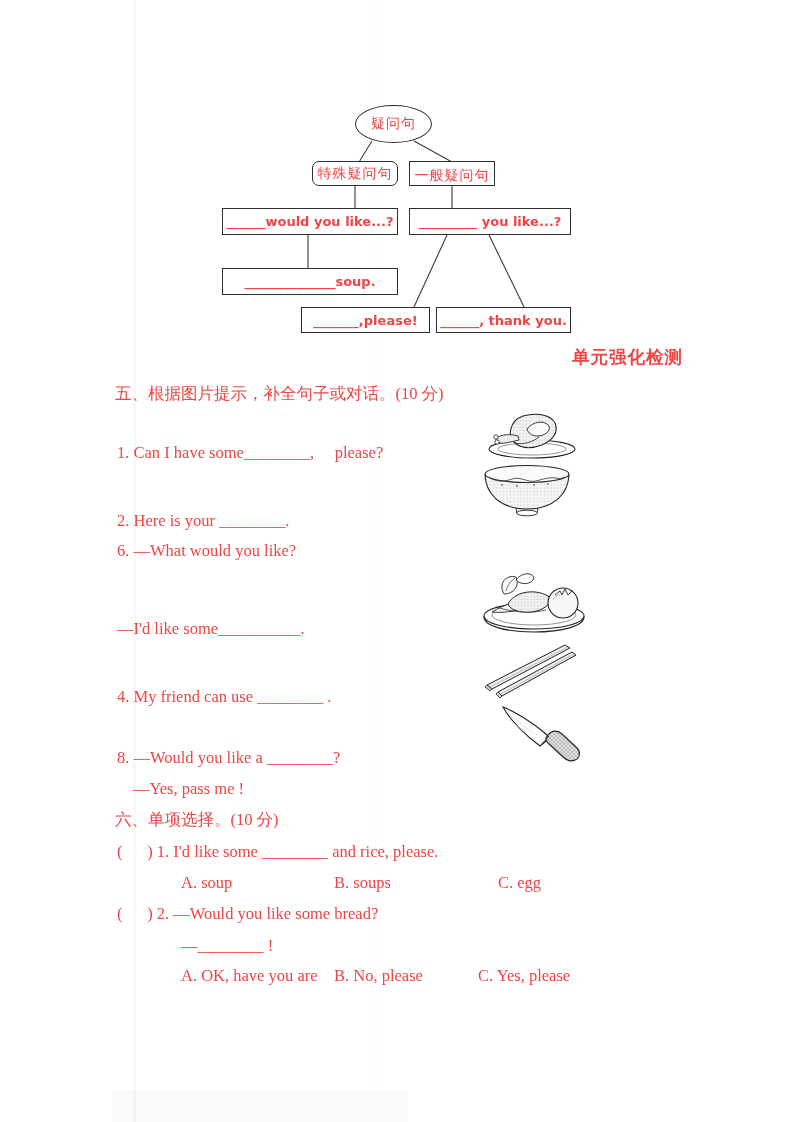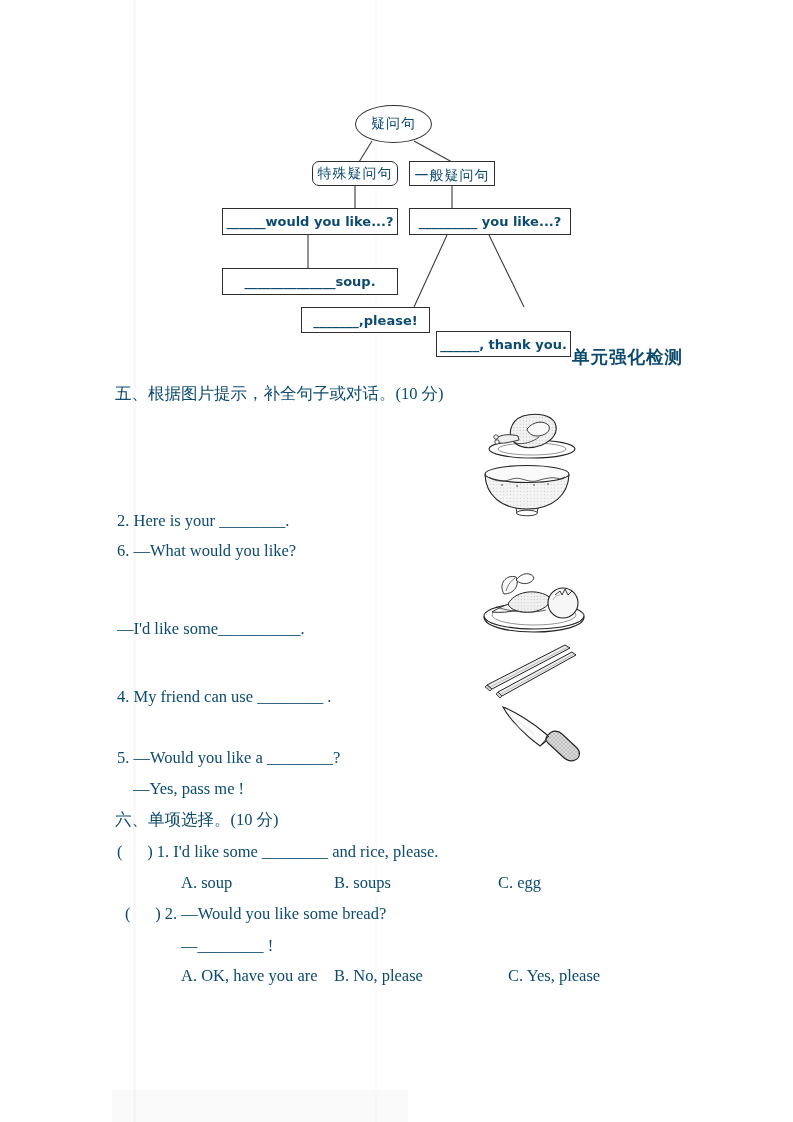--- a/index.html
+++ b/index.html
@@ -3,21 +3,21 @@
 <meta charset="utf-8">
 <title>Unit Test Worksheet</title>
 <style>
   html,body{margin:0;padding:0;background:#e8e8e8;}
   .page{
     position:relative;
     width:793px;height:1122px;
     margin:0 auto;
     background:#ffffff;
     font-family:"Liberation Serif", serif;
-    color:#0c4a6e;
+    color:#ef4444;
     overflow:hidden;
   }
   
   .scan-line{position:absolute;left:133px;top:0;width:3px;height:1122px;background:rgba(0,0,0,0.025);}
   .scan-line2{position:absolute;left:375px;top:0;width:2px;height:1122px;background:rgba(0,0,0,0.015);}
   .scan-band{position:absolute;left:112px;top:1090px;width:296px;height:32px;background:rgba(0,0,0,0.02);}
 
   
   .connectors{position:absolute;left:200px;top:100px;width:400px;height:245px;}
   .connectors line{stroke:#3a3a3a;stroke-width:1.1;}
@@ -74,33 +74,34 @@
   </div>
   <div class="dg dg-en" style="left:409px;top:208px;width:162px;height:27px;">
     <span>_________ you like...?</span>
   </div>
   <div class="dg dg-en" style="left:222px;top:268px;width:176px;height:27px;">
     <span>______________soup.</span>
   </div>
   <div class="dg dg-en" style="left:301px;top:307px;width:129px;height:26px;">
     <span>_______,please!</span>
   </div>
-  <div class="dg dg-en" style="left:436px;top:307px;width:135px;height:26px;margin-top:24px;">
+  <div class="dg dg-en" style="left:436px;top:307px;width:135px;height:26px;">
     <span>______, thank you.</span>
   </div>
 
   <div class="heading">单元强化检测</div>
 
   <div class="t" style="left:115px;top:384px;">五、根据图片提示，补全句子或对话。(10 分)</div>
 
+  <div class="t" style="left:117px;top:443px;">1. Can I have some________,     please?</div>
   <div class="t" style="left:117px;top:511px;">2. Here is your ________.</div>
   <div class="t" style="left:117px;top:541px;">6. —What would you like?</div>
   <div class="t" style="left:117px;top:619px;">—I'd like some__________.</div>
   <div class="t" style="left:117px;top:687px;">4. My friend can use ________ .</div>
-  <div class="t" style="left:117px;top:748px;">5. —Would you like a ________?</div>
+  <div class="t" style="left:117px;top:748px;">8. —Would you like a ________?</div>
   <div class="t" style="left:133px;top:779px;">—Yes, pass me !</div>
 
   <div class="fig" style="left:487px;top:407px;width:90px;height:52px;">
     <svg width="90" height="52" viewBox="0 0 90 52">
       <defs>
         <pattern id="chkdots" width="3.2" height="3.2" patternUnits="userSpaceOnUse">
           <rect width="3.2" height="3.2" fill="#f2f2f2"></rect>
             <circle cx="1.1" cy="1.1" r="0.55" fill="#b5b5b5"></circle>
         </pattern>
       </defs>
@@ -184,19 +185,19 @@
     </svg>
   </div>
 
   <div class="t" style="left:115px;top:810px;">六、单项选择。(10 分)</div>
 
   <div class="t" style="left:117px;top:842px;">(      ) 1. I'd like some ________ and rice, please.</div>
   <div class="t" style="left:181px;top:873px;">A. soup</div>
   <div class="t" style="left:334px;top:873px;">B. soups</div>
   <div class="t" style="left:498px;top:873px;">C. egg</div>
 
-  <div class="t" style="left:117px;top:904px;margin-left:8px;">(      ) 2. —Would you like some bread?</div>
+  <div class="t" style="left:117px;top:904px;">(      ) 2. —Would you like some bread?</div>
   <div class="t" style="left:181px;top:936px;">—________ !</div>
   <div class="t" style="left:181px;top:966px;">A. OK, have you are</div>
   <div class="t" style="left:334px;top:966px;">B. No, please</div>
-  <div class="t" style="left:508px;top:966px;">C. Yes, please</div>
+  <div class="t" style="left:478px;top:966px;">C. Yes, please</div>
 
 </div>
 
 </body></html>

